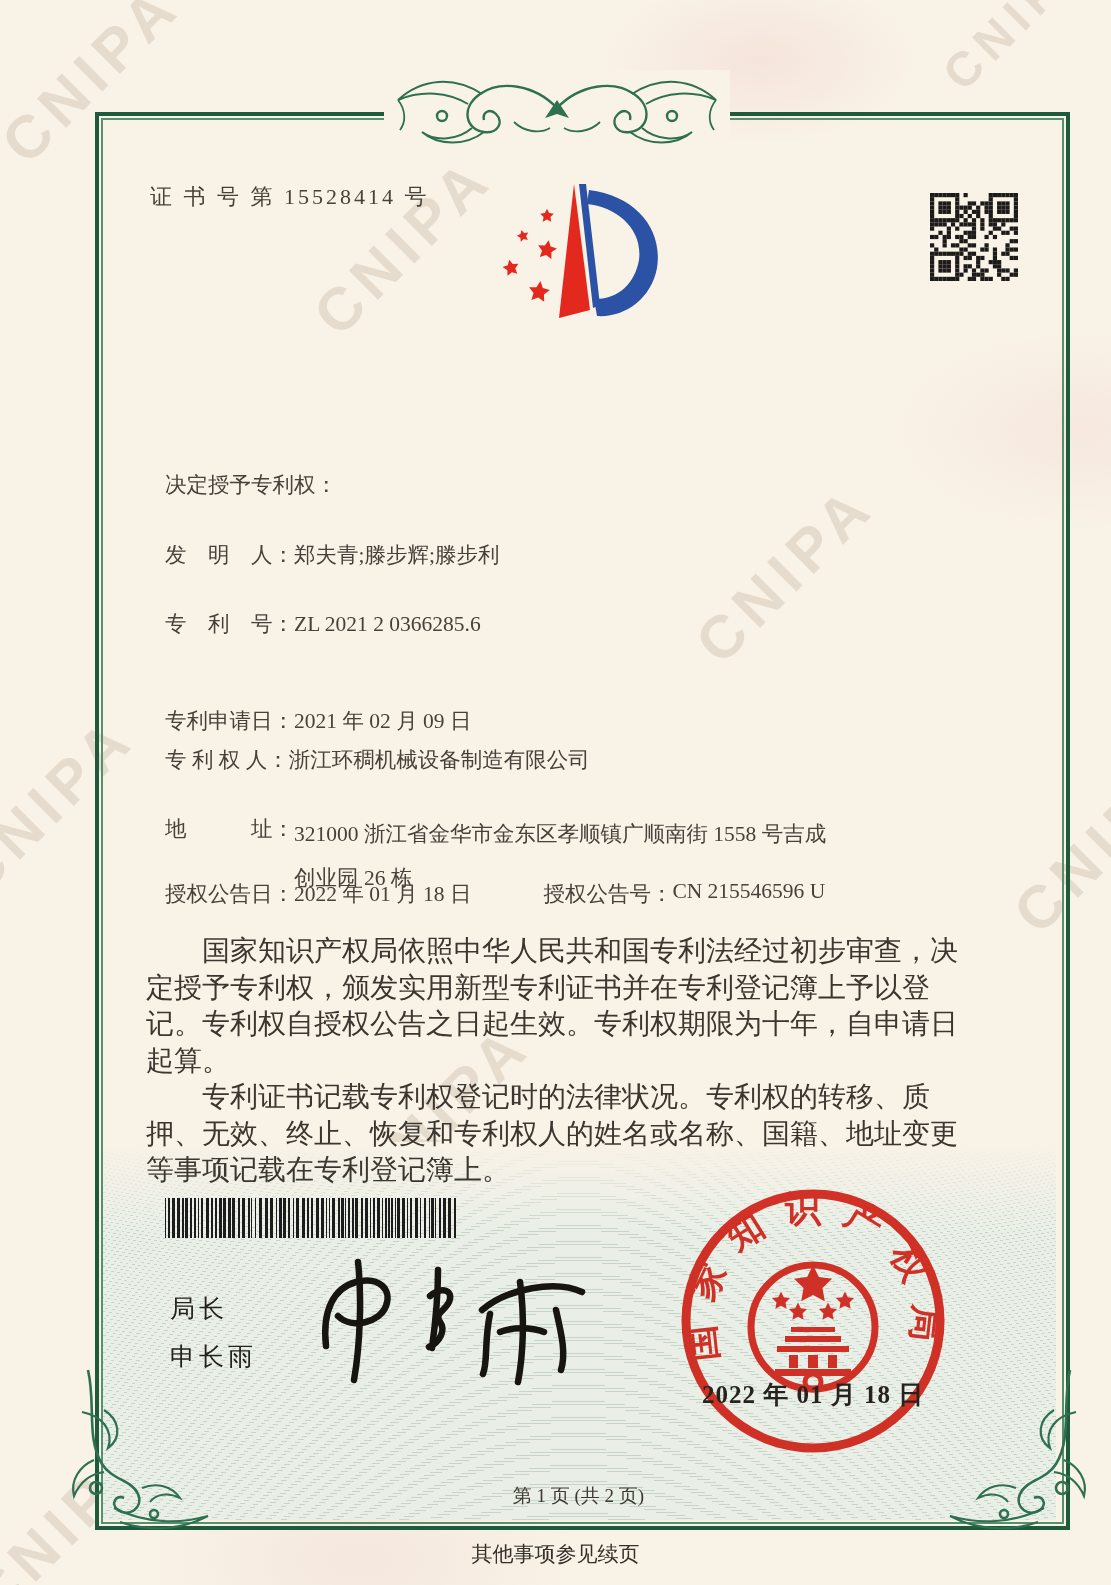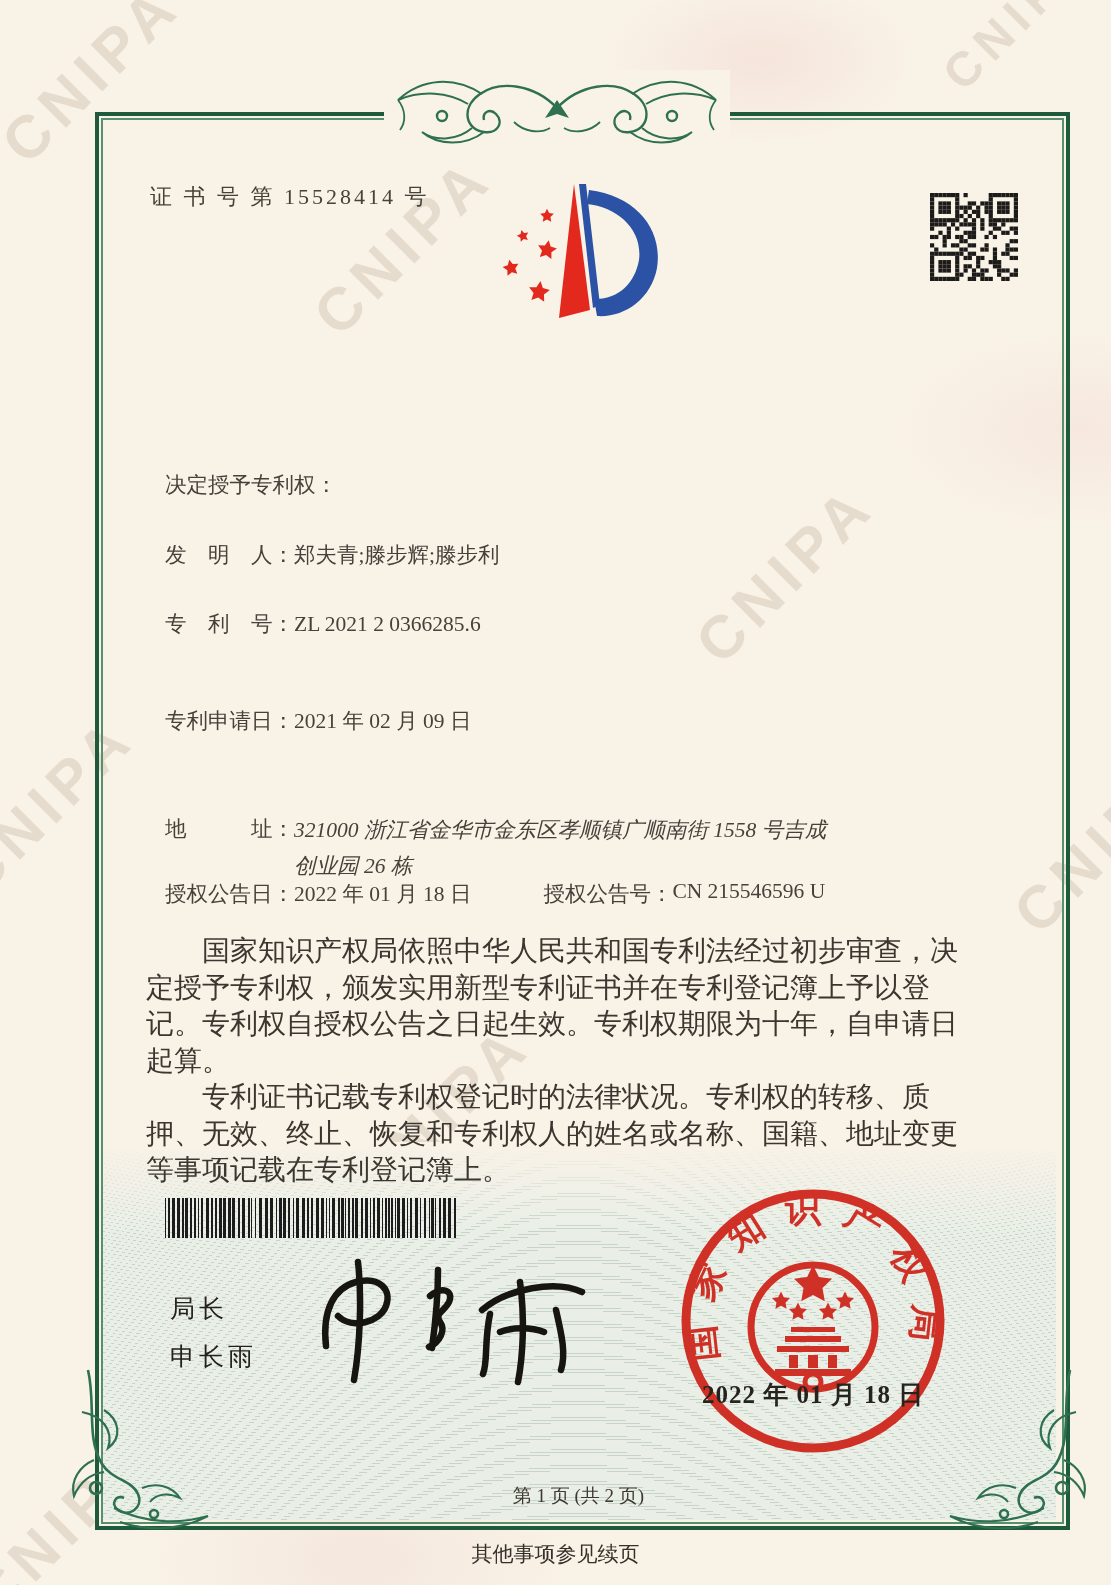--- a/index.html
+++ b/index.html
@@ -41,21 +41,21 @@
 
   .logo{left:497px;top:180px;width:168px;height:148px;}
 
   .title{left:95px;top:326px;width:967px;text-align:center;
          font-size:47px;font-weight:bold;letter-spacing:13px;color:#15100c;}
 
   .row{left:165px;font-size:21.5px;color:#46413a;display:flex;line-height:34px;}
   .row .lab{white-space:pre;flex:none;}
   .row .val{width:615px;}
   .r1{top:468px}.r2{top:538px}.r3{top:607px}.r4{top:704px}.r5{top:743px}
-  .r6{top:812px}.r6 .val{width:545px;line-height:36px;font-style:italic;}
+  .r6{top:812px}.r6 .val{width:545px;line-height:44px;}
   .grant{top:879px;left:165px;font-size:21.5px;color:#46413a;display:flex;}
   .grant .part2{margin-left:72px;}
 
   .paras{left:146px;top:933px;width:820px;font-size:28px;line-height:36.5px;color:#3b362f;}
   .paras p{margin:0;text-indent:2em;}
 
   .barcode{left:165px;top:1198px;width:296px;height:40px;font-size:0;white-space:nowrap;overflow:hidden;}
   .barcode i{display:inline-block;height:100%;background:#1c1c1c;}
 
   .signer-role{left:170px;top:1292px;font-size:25px;color:#24201b;letter-spacing:4px;
@@ -367,20 +367,24 @@
     <span class="val">郑夫青;滕步辉;滕步利</span>
   </div>
   <div class="abs row r3">
     <span class="lab">专　利　号：</span>
     <span class="val">ZL 2021 2 0366285.6</span>
   </div>
   <div class="abs row r4">
     <span class="lab">专利申请日：</span>
     <span class="val">2021 年 02 月 09 日</span>
   </div>
+  <div class="abs row r5">
+    <span class="lab">专 利 权 人：</span>
+    <span class="val">浙江环稠机械设备制造有限公司</span>
+  </div>
   <div class="abs row r6">
     <span class="lab">地　　　址：</span>
     <span class="val">321000 浙江省金华市金东区孝顺镇广顺南街 1558 号吉成创业园 26 栋</span>
   </div>
 
   <div class="abs grant">
     <span>授权公告日：</span>
     <span>2022 年 01 月 18 日</span>
     <span class="part2">授权公告号：</span>
     <span>CN 215546596 U</span>

